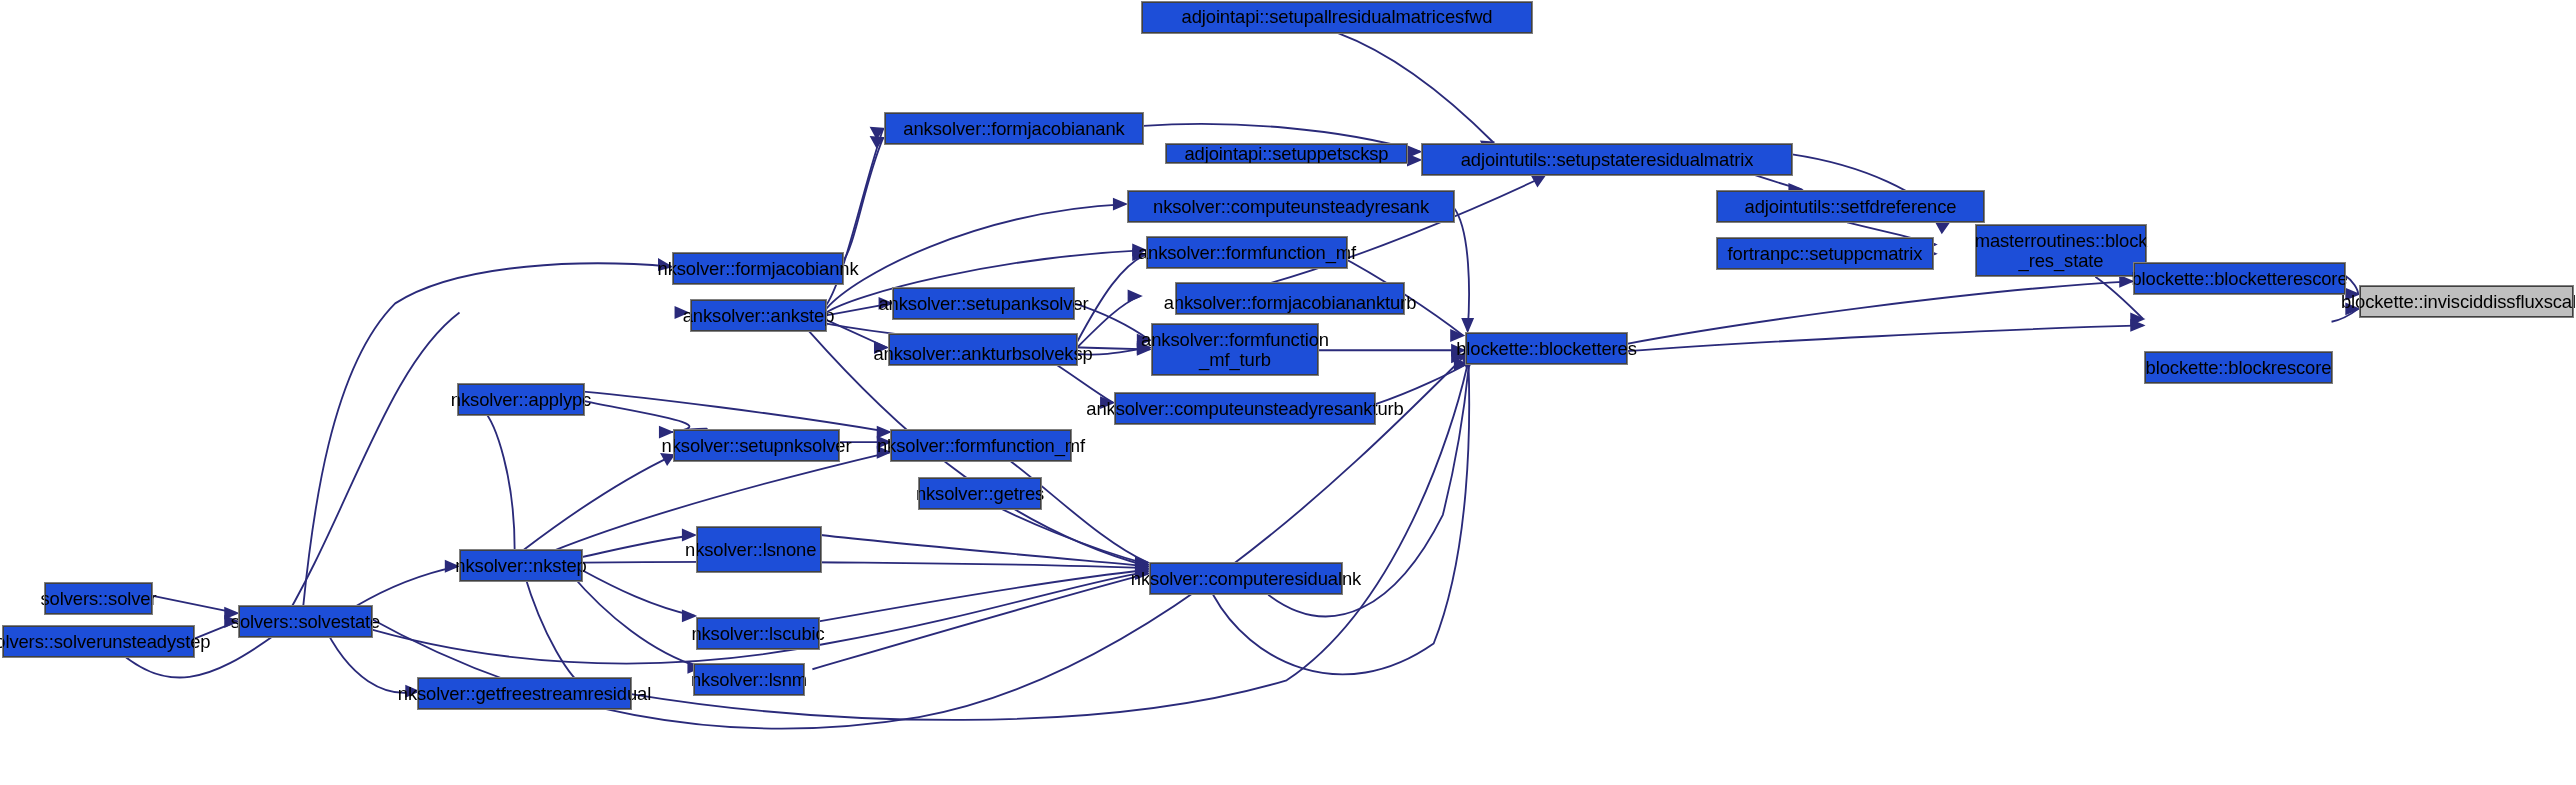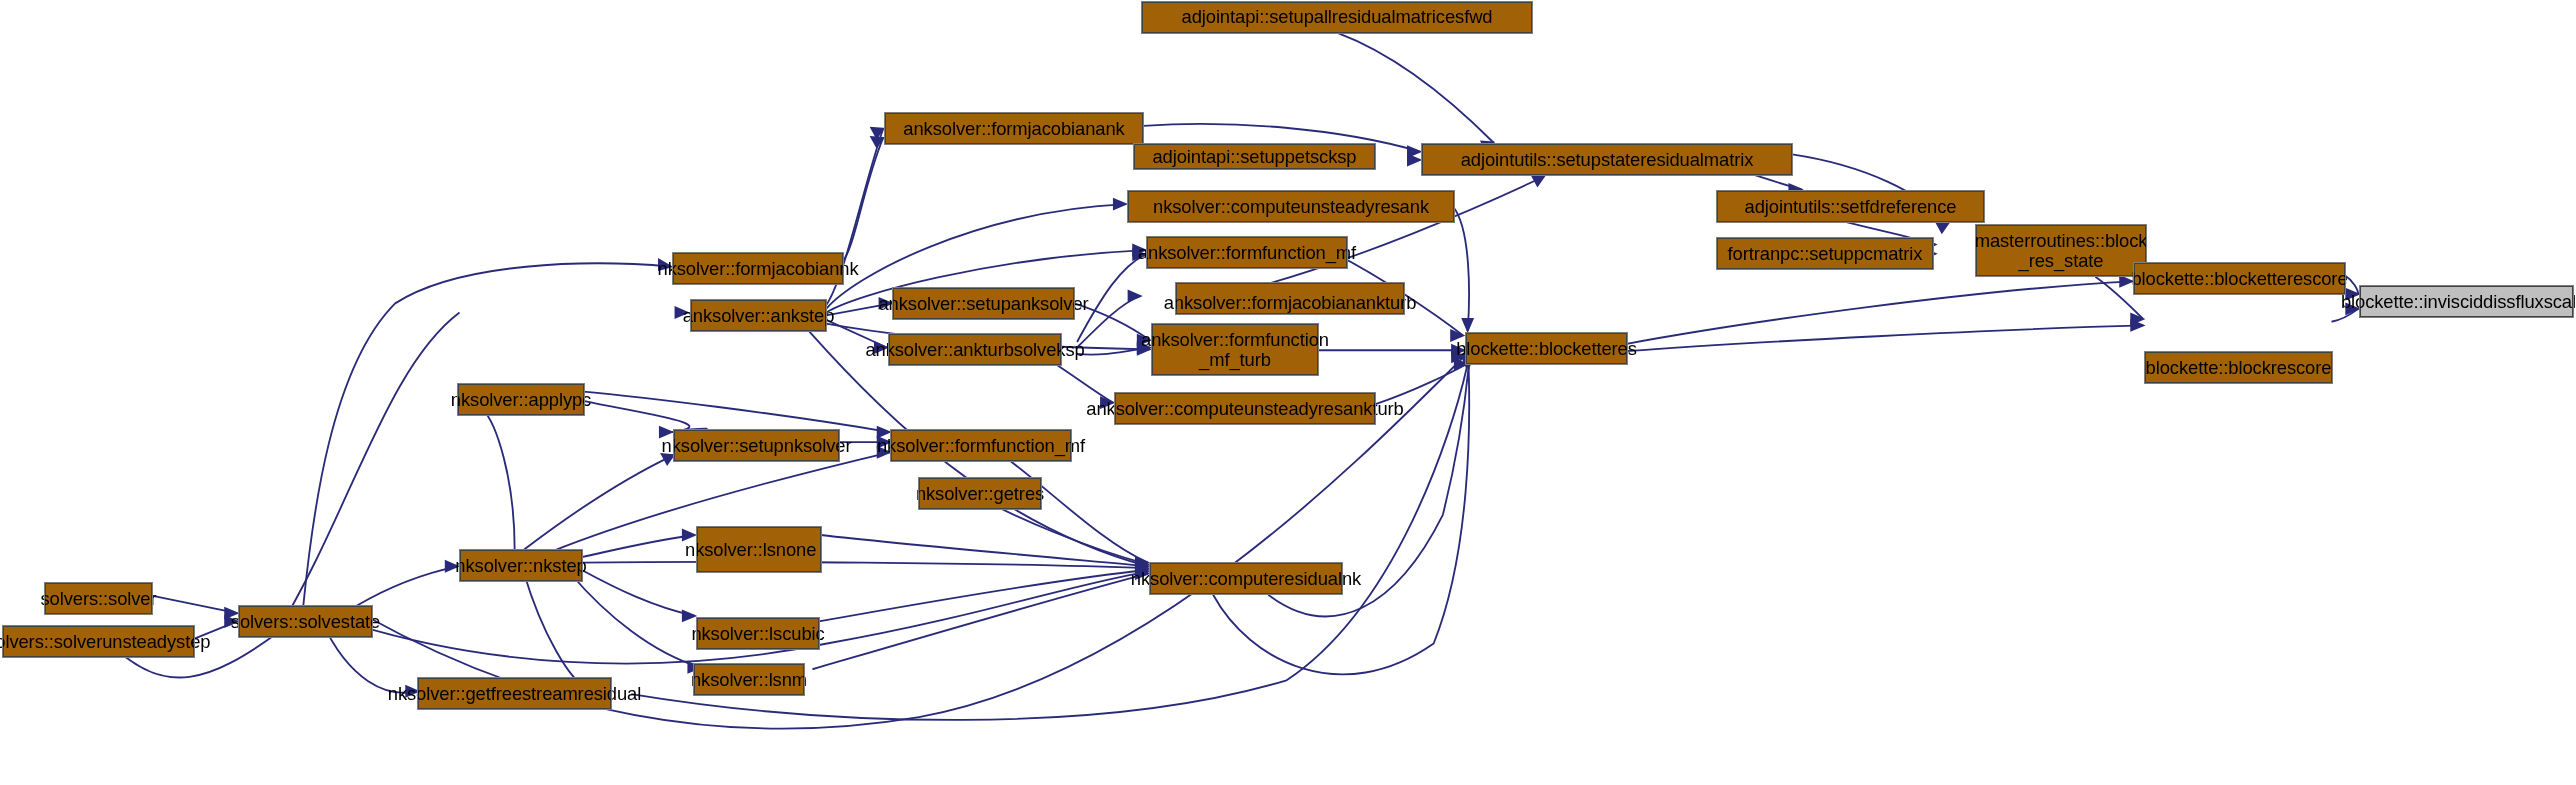--- a/index.html
+++ b/index.html
@@ -20,21 +20,21 @@
     position: absolute;
     left: 0;
     top: 0;
     width: 2576px;
     height: 786px;
     pointer-events: none;
   }
   .node {
     position: absolute;
     box-sizing: border-box;
-    background: #a16207;
+    background: #1d4ed8;
     border: 0.9px solid #404040;
     outline: 0.9px solid #808080;
     outline-offset: 0px;
     display: flex;
     align-items: center;
     justify-content: center;
     text-align: center;
     color: #000000;
     font-size: 18.4px;
     line-height: 1.08;
@@ -177,49 +177,49 @@
         <path d="M 687 755 C 900 790 1200 800 1400 740 C 1520 660 1580 470 1596 400" stroke="#2a2a7a" stroke-width="2" fill="none"></path>
         <polygon points="1596,400 1590.5,387 1601.5,387" fill="#2a2a7a"></polygon>
         <path d="M 917 284 C 930 270 940 200 961 150" stroke="#2a2a7a" stroke-width="2" fill="none"></path>
         <polygon points="961,150 948,149 954,160" fill="#2a2a7a"></polygon>
       </g>
   </svg>
 
   <div id="node-layer">
       <div class="node" style="left: 1142px; top: 1.8px; width: 390px; height: 31px;"><span class="label">adjointapi::setupallresidualmatricesfwd</span></div>
       <div class="node" style="left: 885px; top: 113px; width: 258px; height: 31px;"><span class="label">anksolver::formjacobianank</span></div>
-      <div class="node" style="left: 1134px; top: 144px; width: 241px; height: 25px;"><span class="label">adjointapi::setuppetscksp</span></div>
+      <div class="node" style="left: 1166px; top: 144px; width: 241px; height: 19px;"><span class="label">adjointapi::setuppetscksp</span></div>
       <div class="node" style="left: 1422px; top: 144px; width: 370px; height: 31px;"><span class="label">adjointutils::setupstateresidualmatrix</span></div>
       <div class="node" style="left: 1717px; top: 191px; width: 267px; height: 31px;"><span class="label">adjointutils::setfdreference</span></div>
       <div class="node" style="left: 1128px; top: 191px; width: 326px; height: 31px;"><span class="label">nksolver::computeunsteadyresank</span></div>
       <div class="node" style="left: 1937px; top: 225px; width: 170px; height: 51px; margin-left: 39px;"><span class="label">masterroutines::block
 _res_state</span></div>
       <div class="node" style="left: 673px; top: 253px; width: 170px; height: 31px;"><span class="label">nksolver::formjacobiannk</span></div>
       <div class="node" style="left: 1147px; top: 237px; width: 200px; height: 31px;"><span class="label">anksolver::formfunction_mf</span></div>
       <div class="node" style="left: 1717px; top: 238px; width: 216px; height: 31px;"><span class="label">fortranpc::setuppcmatrix</span></div>
       <div class="node" style="left: 2134px; top: 263px; width: 211px; height: 31px;"><span class="label">blockette::blocketterescore</span></div>
       <div class="node" style="left: 691px; top: 300px; width: 135px; height: 31px;"><span class="label">anksolver::ankstep</span></div>
       <div class="node" style="left: 893px; top: 288px; width: 181px; height: 31px;"><span class="label">anksolver::setupanksolver</span></div>
       <div class="node" style="left: 1176px; top: 283px; width: 228px; height: 31px; align-items: flex-end;"><span class="label">anksolver::formjacobianankturb</span></div>
       <div class="node highlight" style="left: 2360px; top: 286px; width: 213px; height: 31px;"><span class="label">blockette::invisciddissfluxscalar</span></div>
       <div class="node" style="left: 2145px; top: 310px; width: 187px; height: 31px; margin-top: 42px;"><span class="label">blockette::blockrescore</span></div>
       <div class="node" style="left: 1152px; top: 324px; width: 166px; height: 51px;"><span class="label">anksolver::formfunction
 _mf_turb</span></div>
-      <div class="node" style="left: 889px; top: 334px; width: 172px; height: 31px;"><span class="label">anksolver::ankturbsolveksp</span></div>
+      <div class="node" style="left: 889px; top: 334px; width: 188px; height: 31px; align-items: flex-end;"><span class="label">anksolver::ankturbsolveksp</span></div>
       <div class="node" style="left: 1466px; top: 333px; width: 161px; height: 31px;"><span class="label">blockette::blocketteres</span></div>
       <div class="node" style="left: 1115px; top: 393px; width: 260px; height: 31px;"><span class="label">anksolver::computeunsteadyresankturb</span></div>
       <div class="node" style="left: 458px; top: 384px; width: 126px; height: 31px;"><span class="label">nksolver::applypc</span></div>
       <div class="node" style="left: 674px; top: 430px; width: 165px; height: 31px;"><span class="label">nksolver::setupnksolver</span></div>
       <div class="node" style="left: 891px; top: 430px; width: 180px; height: 31px;"><span class="label">nksolver::formfunction_mf</span></div>
       <div class="node" style="left: 919px; top: 478px; width: 122px; height: 31px;"><span class="label">nksolver::getres</span></div>
       <div class="node" style="left: 697px; top: 527px; width: 124px; height: 45px; justify-content: flex-end;"><span class="label">nksolver::lsnone</span></div>
       <div class="node" style="left: 460px; top: 550px; width: 122px; height: 31px;"><span class="label">nksolver::nkstep</span></div>
       <div class="node" style="left: 1150px; top: 563px; width: 192px; height: 31px;"><span class="label">nksolver::computeresidualnk</span></div>
       <div class="node" style="left: 45px; top: 583px; width: 107px; height: 31px;"><span class="label">solvers::solver</span></div>
       <div class="node" style="left: 239px; top: 606px; width: 133px; height: 31px;"><span class="label">solvers::solvestate</span></div>
       <div class="node" style="left: 697px; top: 618px; width: 122px; height: 31px;"><span class="label">nksolver::lscubic</span></div>
       <div class="node" style="left: 2.8px; top: 626px; width: 191px; height: 31px;"><span class="label">solvers::solverunsteadystep</span></div>
       <div class="node" style="left: 694px; top: 664px; width: 110px; height: 31px;"><span class="label">nksolver::lsnm</span></div>
-      <div class="node" style="left: 418px; top: 678px; width: 193px; height: 31px;"><span class="label">nksolver::getfreestreamresidual</span></div>
+      <div class="node" style="left: 418px; top: 678px; width: 213px; height: 31px;"><span class="label">nksolver::getfreestreamresidual</span></div>
     </div>
 
 </div>
 
 
 </body></html>

